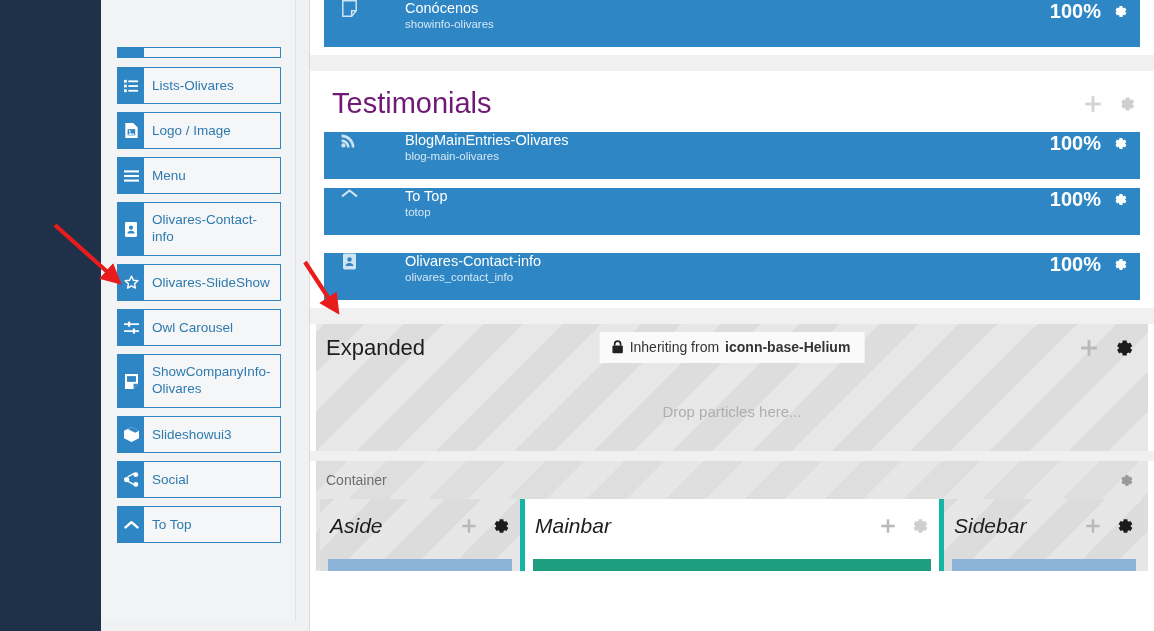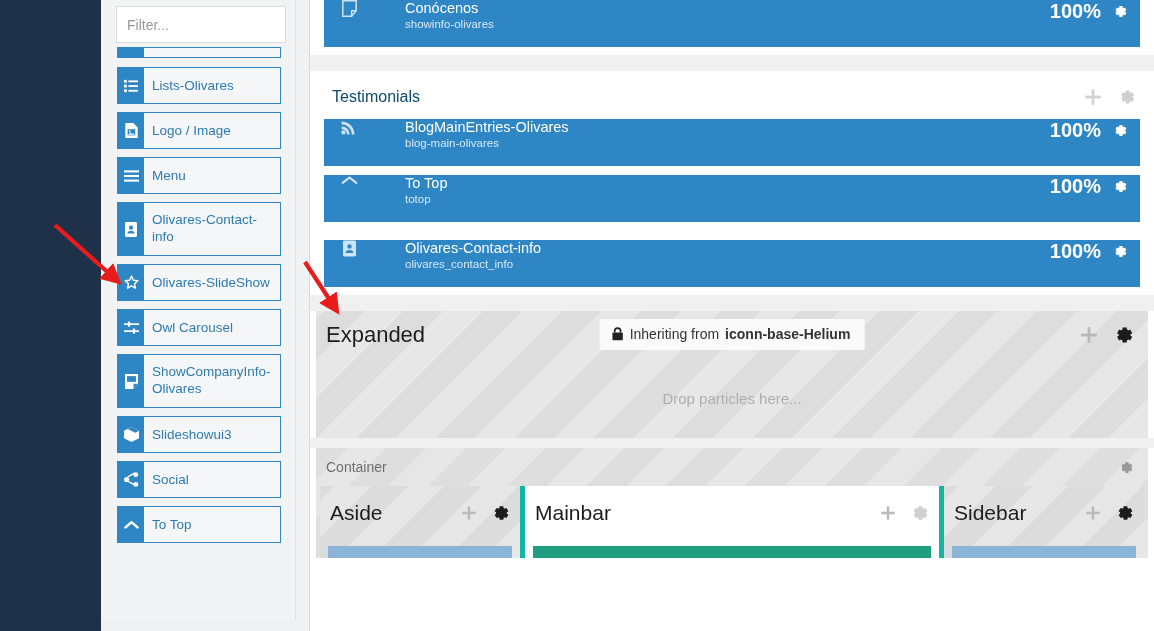--- a/index.html
+++ b/index.html
@@ -144,21 +144,21 @@
     background: #ffffff;
     margin: 0 6px;
     padding: 6px 8px 8px 8px;
   }
   .block-head {
     display: flex; align-items: center;
     padding: 10px 4px 12px 8px;
     position: relative;
   }
   .block-title {
-    font-size: 16px; color: #0c4a6e;
+    font-size: 29px; color: #701a75;
     font-weight: 400;
   }
   .block-actions {
     margin-left: auto;
     display: flex; align-items: center; gap: 13px;
   }
   .ic-plus-light { color: #d3d3d3; }
   .ic-gear-light { color: #cfcfcf; }
   .ic-plus-mid { color: #b9b9b9; }
   .ic-gear-dark { color: #1b1b1b; }
@@ -220,20 +220,21 @@
     padding: 0 14px 0 10px;
     font-size: 14px; color: #6e6e6e;
   }
   .container-head .ch-gear { margin-left: auto; color: #9a9a9a; }
 
   .cols {
     display: flex;
     align-items: stretch;
     padding: 0 4px 0 4px;
     gap: 0;
+    font-style: italic;
   }
   .col {
     position: relative;
     display: flex;
     align-items: stretch;
   }
   .col-accent {
     width: 5px; flex: 0 0 5px;
     background: #15b5a6;
   }
@@ -283,29 +284,20 @@
 </head>
 <body>
 
 <div id="app">
 
   <div class="navy-rail"></div>
 
   <div class="picker-panel">
     <div class="picker-inner">
 
-      <div class="filter-wrap">
-        <input class="filter-input" type="text" placeholder="Filter..." style="">
-        <span class="filter-icon">
-          <svg width="15" height="15" viewBox="0 0 24 24" fill="none" stroke="currentColor" stroke-width="3">
-            <circle cx="10" cy="10" r="6.5"></circle>
-            <line x1="15" y1="15" x2="22" y2="22" stroke-linecap="round"></line>
-          </svg>
-        </span>
-      </div>
 
       <div class="picker-list">
 
         <div class="pitem cut">
           <div class="pico"></div>
           <div class="plabel"></div>
         </div>
 
         <div class="pitem">
           <div class="pico">

